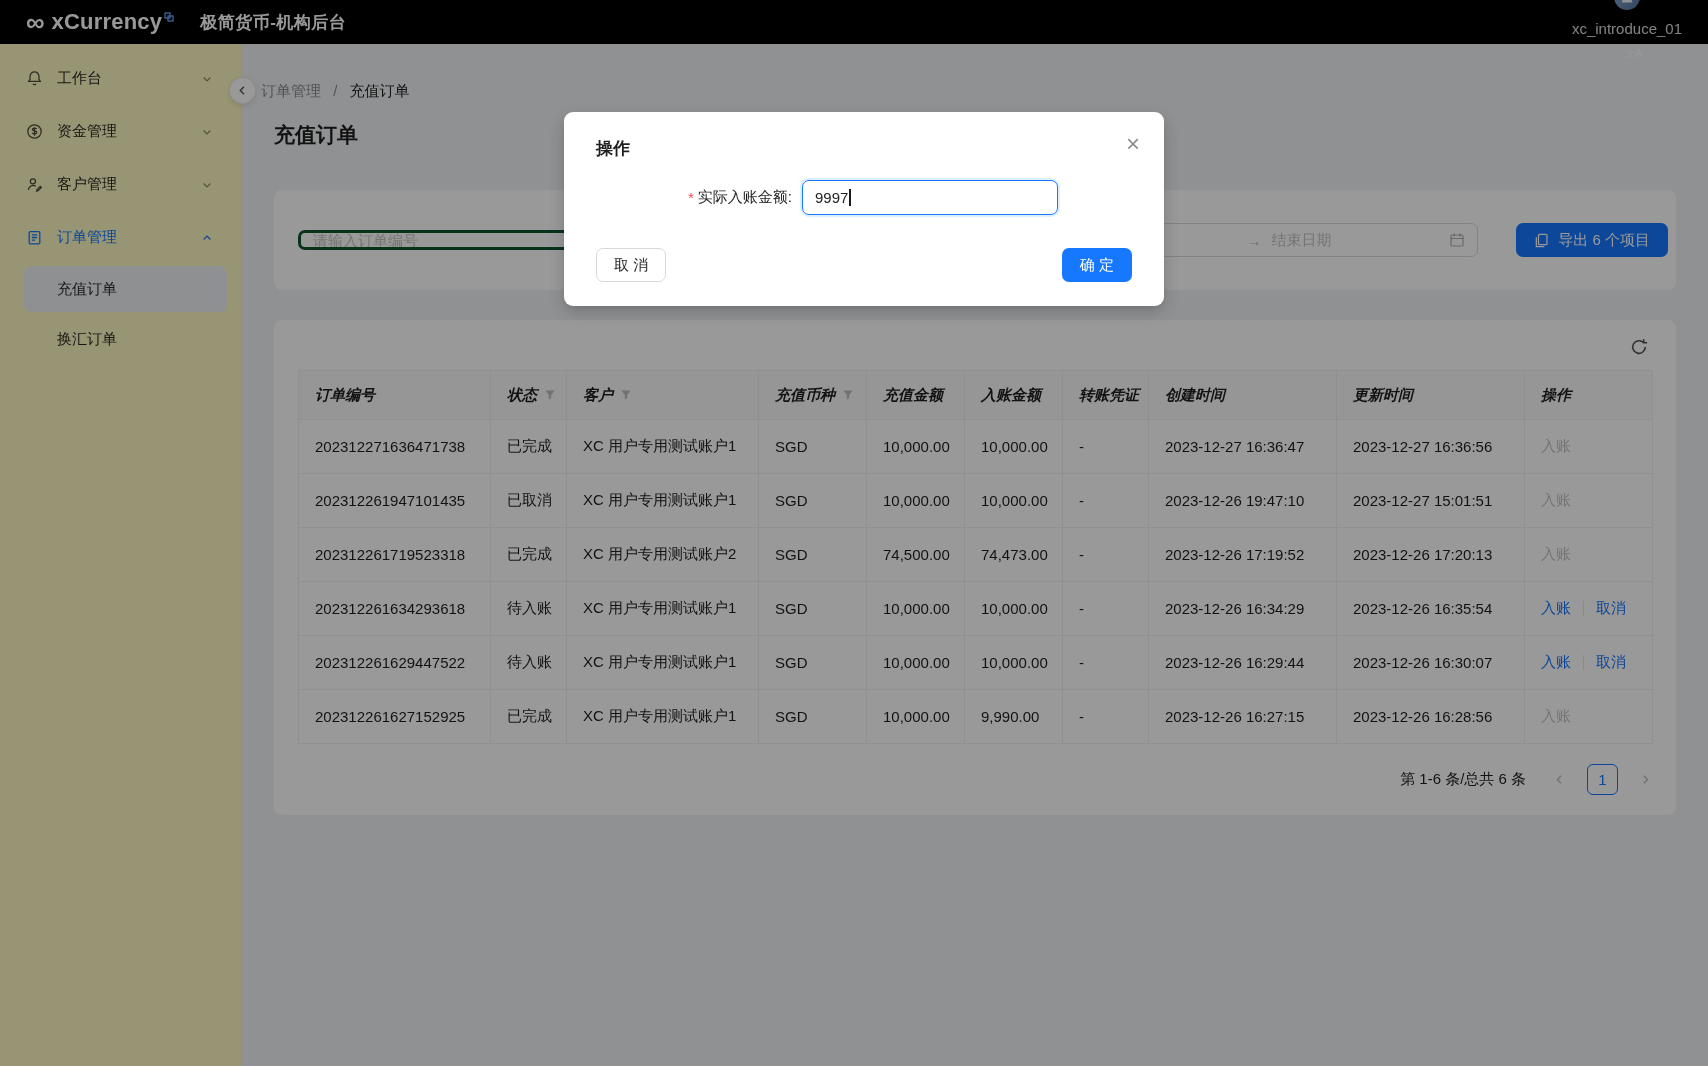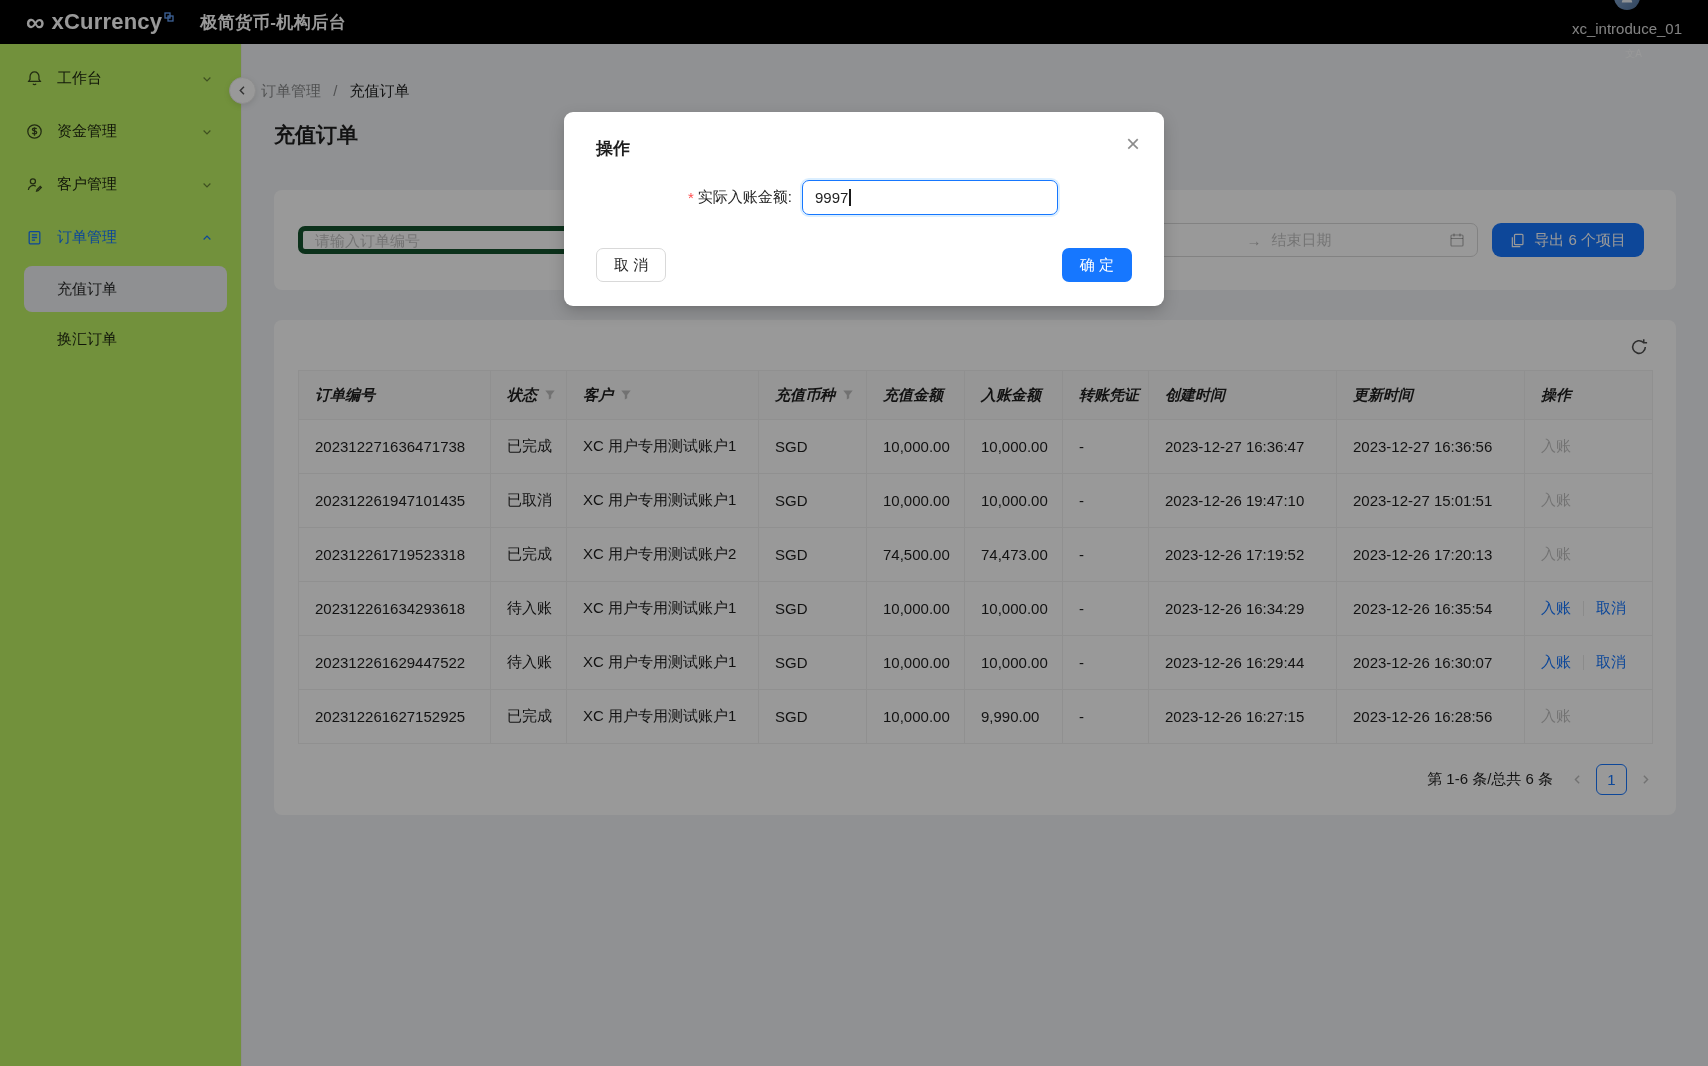--- a/index.html
+++ b/index.html
@@ -13,21 +13,21 @@
   .logo-text { color: #fff; font-size: 22px; font-weight: 700; letter-spacing: .2px; }
   .logo-sup { margin: -10px 0 0 2px; color: #69a6ff; }
   .app-title { color: #fff; font-size: 17px; font-weight: 700; margin-left: 26px; letter-spacing: .5px; }
   .topbar-right { margin-left: auto; display: flex; align-items: center; gap: 10px; flex-direction: column; }
   .avatar { width: 26px; height: 26px; border-radius: 50%; background: linear-gradient(135deg,#8fb0d8,#50729c);
             display: flex; align-items: center; justify-content: center; color: #eef3f9; overflow: hidden; }
   .username { color: rgba(255,255,255,.85); font-size: 15px; }
   .lang { color: rgba(255,255,255,.95); font-size: 10px; margin-left: 13px; cursor: pointer; }
 
   
-  .sidebar { position: absolute; left: 0; top: 44px; bottom: 0; width: 242px; background: #bef264;
+  .sidebar { position: absolute; left: 0; top: 44px; bottom: 0; width: 242px; background: #fef9c3;
              border-right: 1px solid #ececec; padding-top: 8px; z-index: 5; }
   .menu-item { height: 53px; display: flex; align-items: center; gap: 14px; padding: 0 28px 0 26px;
                font-size: 15px; color: rgba(0,0,0,.85); cursor: pointer; }
   .menu-item .mi-icon { display: flex; color: rgba(0,0,0,.7); }
   .menu-item .mi-chevron { margin-left: auto; display: flex; color: rgba(0,0,0,.45); }
   .menu-item.active { color: #1677ff; }
   .menu-item.active .mi-icon, .menu-item.active .mi-chevron { color: #1677ff; }
   .submenu-item { height: 46px; display: flex; align-items: center; font-size: 15px; color: rgba(0,0,0,.85);
                   margin: 2px 14px 4px 24px; padding-left: 33px; border-radius: 8px; cursor: pointer; }
   .submenu-item.selected { background: #eef0f3; }
@@ -40,52 +40,52 @@
   .breadcrumb { margin: 36px 19px 0; font-size: 15px; line-height: 22px; }
   .bc-parent { color: rgba(0,0,0,.45); cursor: pointer; }
   .bc-sep { color: rgba(0,0,0,.45); margin: 0 8px; }
   .bc-current { color: rgba(0,0,0,.88); }
   .page-title { margin: 19px 32px 0; font-size: 21px; font-weight: 700; color: rgba(0,0,0,.88); line-height: 28px; }
 
   .card { background: #fff; border-radius: 8px; margin: 0 32px; }
 
   
   .filter-card { margin-top: 41px; height: 100px; position: relative; display: flex; align-items: center; padding: 0 24px; }
-  .order-input { width: 300px; height: 28px; border: 5px solid #14532d; border-radius: 7px; padding: 0 12px;
+  .order-input { width: 300px; height: 20px; border: 3px solid #14532d; border-radius: 7px; padding: 0 12px;
                  font-size: 15px; color: rgba(0,0,0,.88); outline: none; font-family: inherit; }
   .order-input::placeholder { color: rgba(0,0,0,.25); }
   .range-picker { position: absolute; right: 198px; width: 432px; height: 34px; border: 1px solid #d9d9d9;
                   border-radius: 7px; display: flex; align-items: center; padding: 0 12px; font-size: 15px;
                   background: #fff; cursor: pointer; }
   .rp-start { flex: 1; }
   .rp-arrow { color: rgba(0,0,0,.3); margin: 0 10px; font-size: 15px; }
   .rp-end { flex: 1; color: rgba(0,0,0,.25); }
   .rp-cal { display: flex; color: rgba(0,0,0,.3); }
   .btn-primary { background: #1677ff; color: #fff; border: none; border-radius: 7px; height: 34px;
                  padding: 0 18px; font-size: 15px; display: inline-flex; align-items: center; gap: 9px;
                  cursor: pointer; font-family: inherit; }
-  .export-btn { position: absolute; right: 32px; border-radius: 9px; }
+  .export-btn { position: absolute; right: 8px; }
   .exp-icon { display: flex; }
 
   
   .table-card { margin-top: 30px; padding: 14px 24px 20px; }
   .table-toolbar { display: flex; justify-content: flex-end; padding: 4px 4px 14px; }
   .refresh { color: #4f4f4f; display: flex; cursor: pointer; }
   .data-table { width: 100%; border-collapse: collapse; table-layout: fixed; }
   .data-table th, .data-table td { border: 1px solid #f0f0f0; font-size: 15px; text-align: left;
                                    overflow: hidden; white-space: nowrap; }
   .data-table th { background: #fafafa; font-weight: 700; color: rgba(0,0,0,.88); padding: 14px 16px; }
   .data-table td { color: rgba(0,0,0,.88); padding: 17px 16px; }
   .th-label { vertical-align: middle; font-style: italic; }
   .filter { margin-left: 7px; color: #bfbfbf; cursor: pointer; vertical-align: middle; display: inline-flex; }
   .lnk { color: #1677ff; text-decoration: none; cursor: pointer; }
   .lnk.disabled { color: rgba(0,0,0,.25); cursor: not-allowed; }
   .divider { display: inline-block; width: 1px; height: 15px; background: #e8e8e8; margin: 0 12px; vertical-align: middle; }
 
-  .pagination { margin-top: 20px; display: flex; align-items: center; justify-content: flex-end; gap: 12px;
+  .pagination { margin-top: 20px; display: flex; align-items: center; justify-content: flex-end; gap: 21px;
                 font-size: 15px; color: rgba(0,0,0,.88); }
   .pg-summary { margin-right: 6px; }
   .pg-prev, .pg-next { color: rgba(0,0,0,.25); display: flex; }
   .pg-page { width: 31px; height: 31px; border: 1px solid #1677ff; border-radius: 6px; color: #1677ff;
              background: #fff; display: flex; align-items: center; justify-content: center; font-size: 15px; cursor: pointer; }
 
   
   .dim { position: absolute; inset: 0; background: rgba(0,0,0,.40); z-index: 50; }
   .modal { position: absolute; left: 564px; top: 112px; width: 600px; background: #fff; border-radius: 9px;
            z-index: 60; box-shadow: 0 6px 16px rgba(0,0,0,.18), 0 3px 6px -4px rgba(0,0,0,.12); padding-bottom: 24px; }

